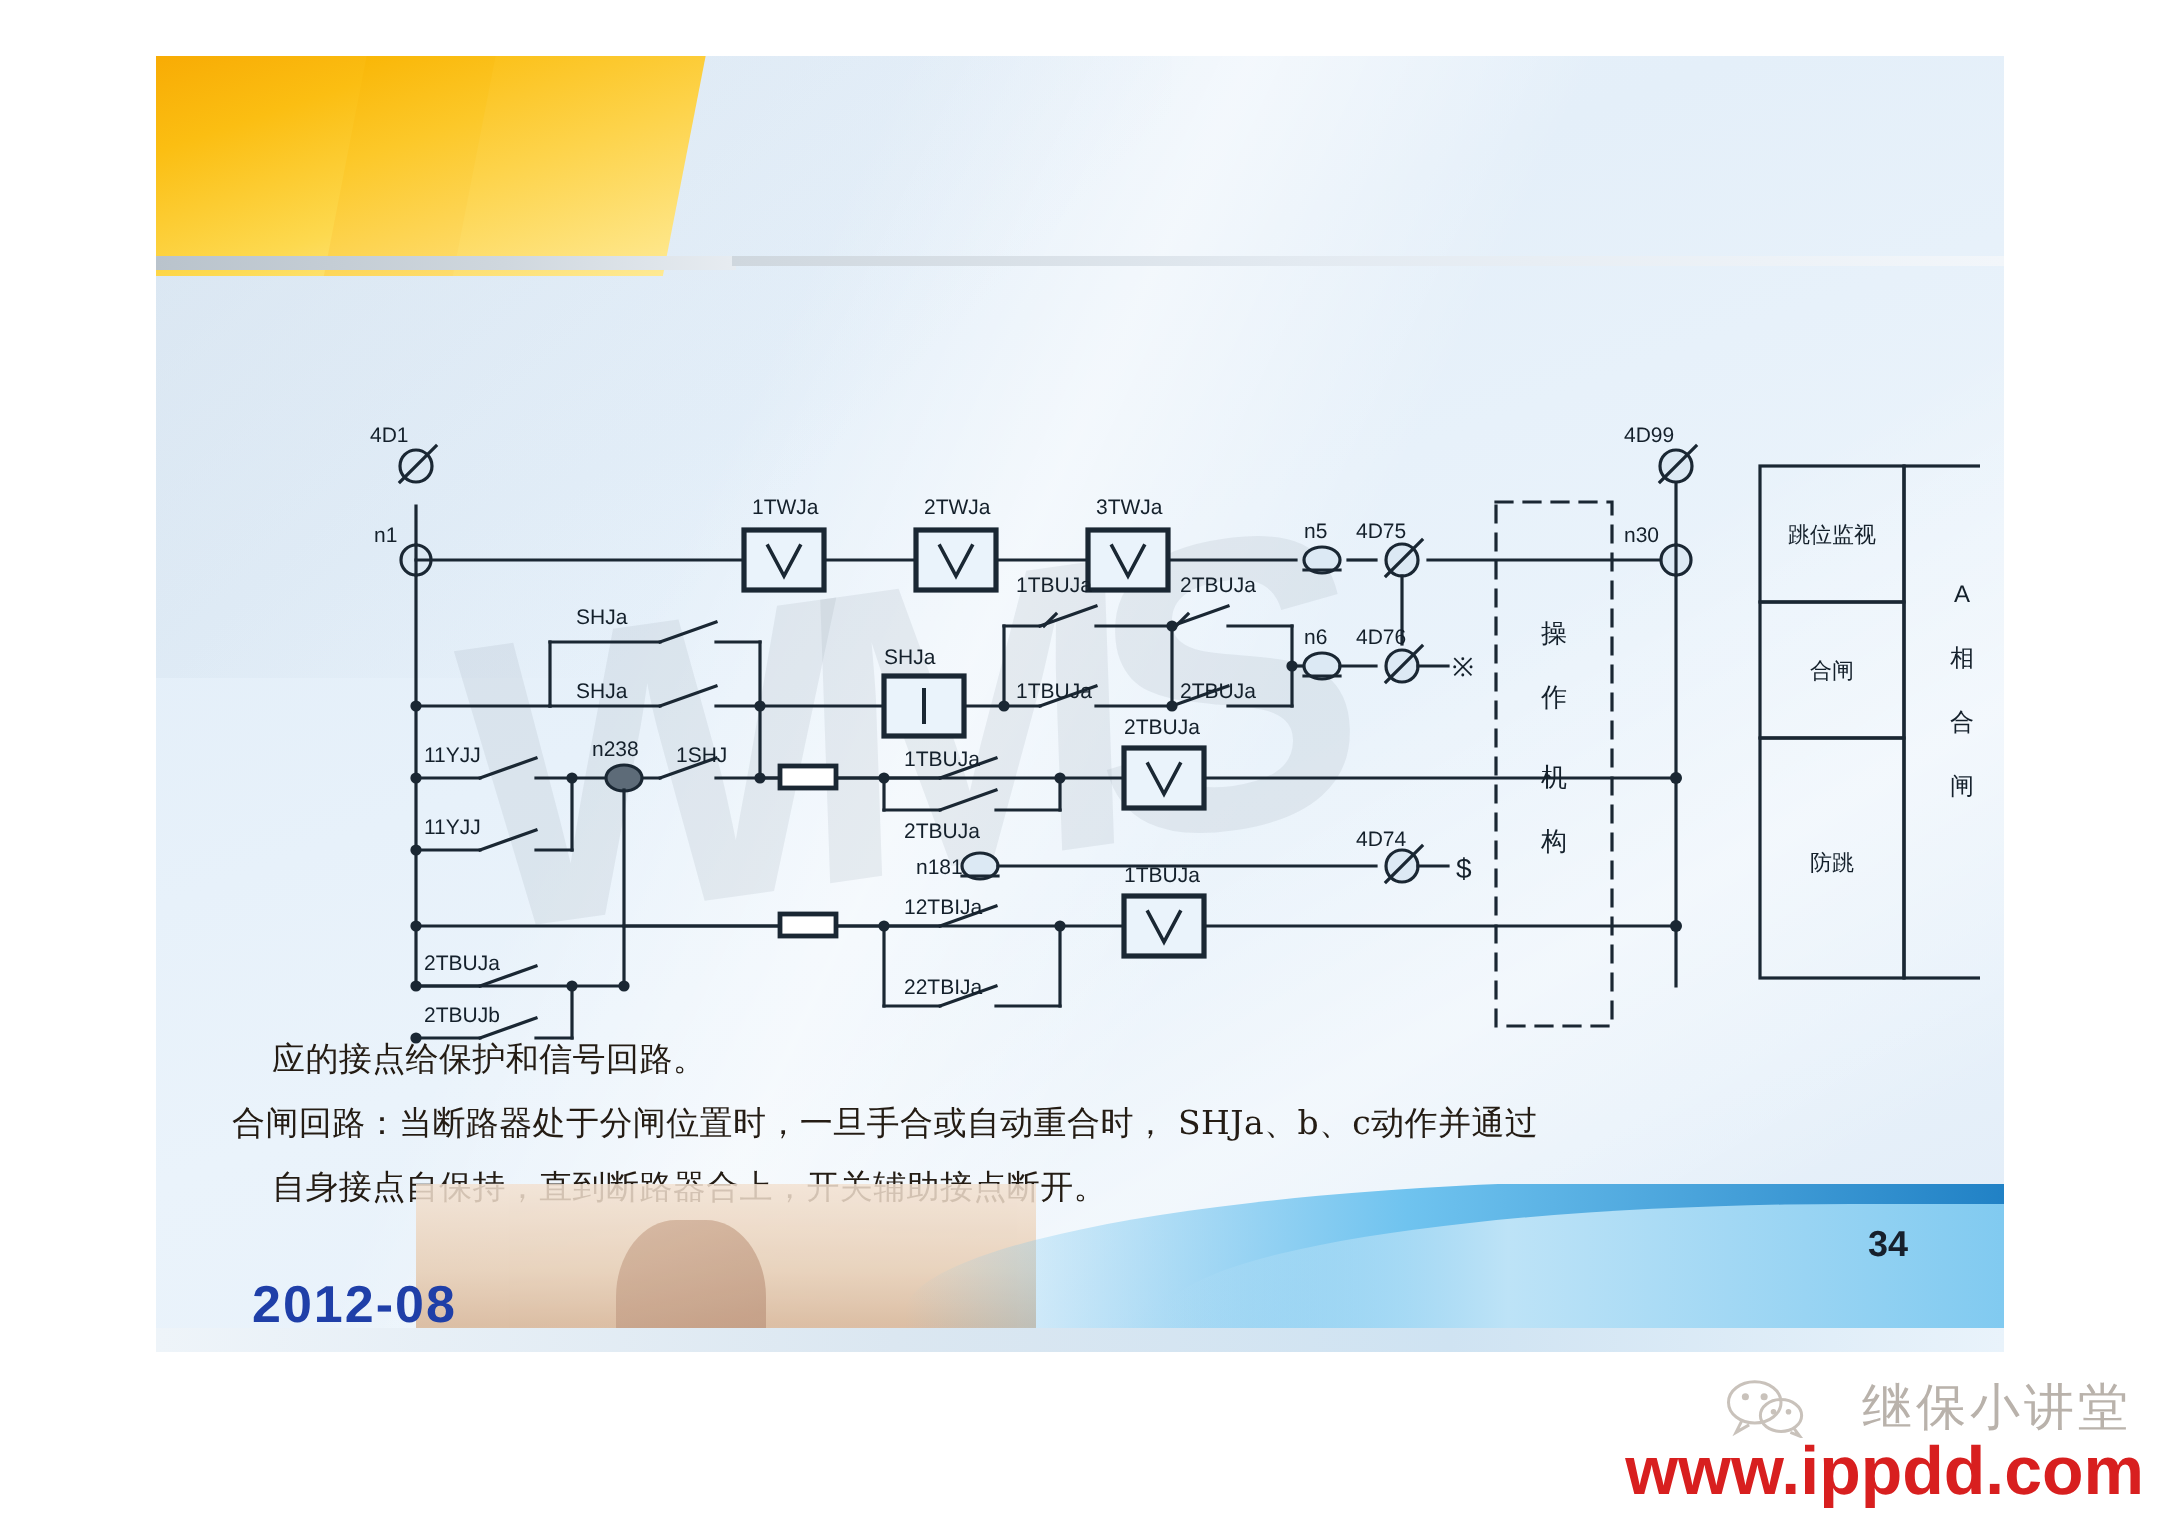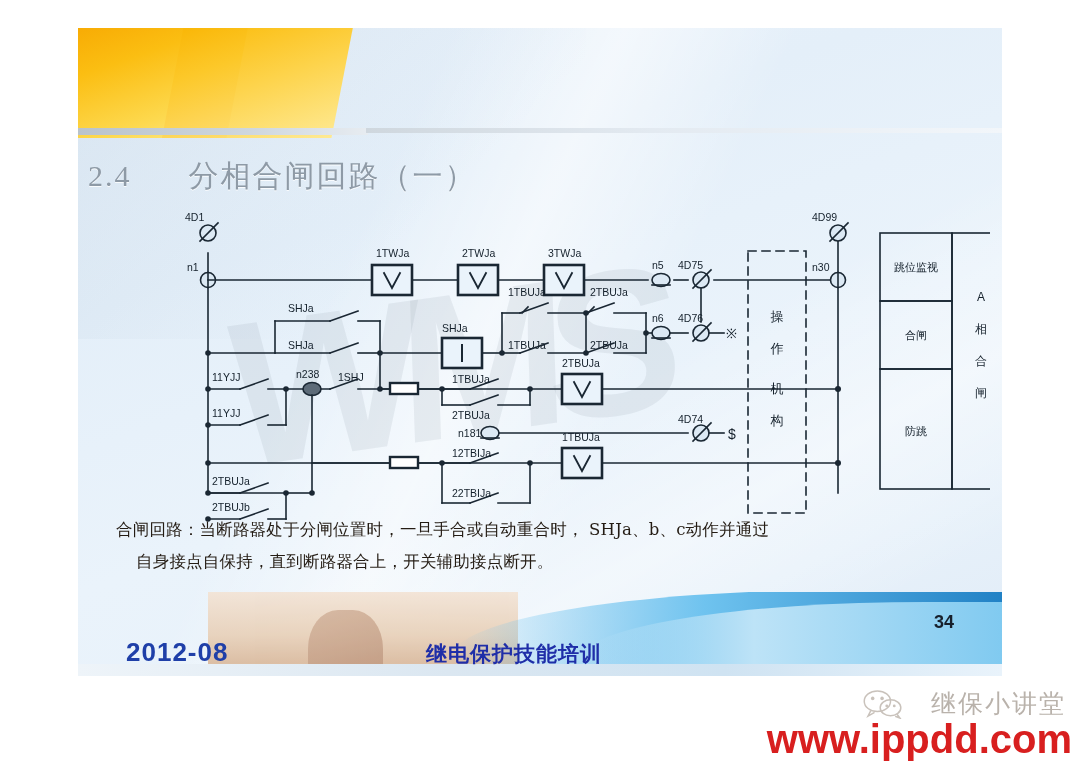--- a/index.html
+++ b/index.html
@@ -91,21 +91,21 @@
   .footer-page{position:absolute;right:48px;bottom:87px;
     font-family:"Liberation Sans",sans-serif;font-size:18px;color:#17202c;font-weight:bold;}
 
   
   .brand{position:absolute;right:4px;bottom:2px;width:290px;height:80px;text-align:right;}
   .brand-name{position:absolute;right:10px;top:6px;
     font-family:"DejaVu Serif",serif;font-size:25px;color:#b9b2ab;
     letter-spacing:2px;white-space:nowrap;}
   .brand-wechat{position:absolute;right:172px;top:8px;width:42px;height:30px;}
   .brand-url{position:absolute;right:4px;top:36px;
-    font-family:"Liberation Sans",sans-serif;font-size:40px;font-weight:bold;
+    font-family:"Liberation Sans",sans-serif;font-size:34px;font-weight:bold;
     color:#d81f1f;letter-spacing:0px;white-space:nowrap;
     text-shadow:0 1px 0 rgba(255,255,255,.7);}
 
   text{font-family:"Liberation Sans",sans-serif;}
 </style>
 </head>
 <body>
 
 <div class="page">
   <div class="slide">
@@ -117,25 +117,20 @@
     <div class="wm">WMS</div>
 
     <div class="banner">
       <div class="b1"></div>
       <div class="b2"></div>
       <div class="b3"></div>
       <div class="bline"></div>
     </div>
     <div class="banner-rule"></div>
 
-    <div class="title">
-      <span class="num">2.4</span>
-      &nbsp;&nbsp;&nbsp;&nbsp;
-      <span>分相合闸回路（一）</span>
-    </div>
 
     <svg class="circuit" width="900" height="330" viewBox="0 0 900 330">
       <g stroke="#1a2733" stroke-width="1.6" fill="none" stroke-linecap="square">
 
         <line x1="118" y1="60" x2="118" y2="300"></line>
 
         <circle cx="118" cy="40" r="8" fill="#dce9f4"></circle>
         <line x1="110" y1="48" x2="128" y2="30"></line>
 
         <circle cx="118" cy="87" r="7.5" fill="#dce9f4"></circle>
@@ -356,34 +351,34 @@
       </g>
       <g fill="#14202b" font-size="12" font-family="'DejaVu Serif',serif" text-anchor="middle">
         <text x="891" y="108">A</text>
         <text x="891" y="140">相</text>
         <text x="891" y="172">合</text>
         <text x="891" y="204">闸</text>
       </g>
     </svg>
 
     <div class="body-text">
+      <p class="ind">应的接点给保护和信号回路。</p>
       <p class="ol">合闸回路：当断路器处于分闸位置时，一旦手合或自动重合时， SHJa、b、c动作并通过</p>
       <p class="ind">自身接点自保持，直到断路器合上，开关辅助接点断开。</p>
     </div>
 
     <div class="botdeco">
       <div class="bd-photo"></div>
       <div class="bd-wave1"></div>
       <div class="bd-wave2"></div>
       <div class="bd-wave3"></div>
       <div class="bd-base"></div>
     </div>
 
     <div class="footer-date">2012-08</div>
-    <div class="footer-center">继电保护技能培训</div>
     <div class="footer-page">34</div>
   </div>
 
   <div class="brand">
     <svg class="brand-wechat" viewBox="0 0 44 32">
       <ellipse cx="16" cy="13" rx="14" ry="11" fill="none" stroke="#c9c2bb" stroke-width="1.6"></ellipse>
       <path d="M9 23 L6 29 L13 25" fill="none" stroke="#c9c2bb" stroke-width="1.6"></path>
       <circle cx="11" cy="10" r="1.9" fill="#c9c2bb"></circle>
       <circle cx="21" cy="10" r="1.9" fill="#c9c2bb"></circle>
       <ellipse cx="30" cy="20" rx="11" ry="8.5" fill="none" stroke="#c9c2bb" stroke-width="1.6"></ellipse>

